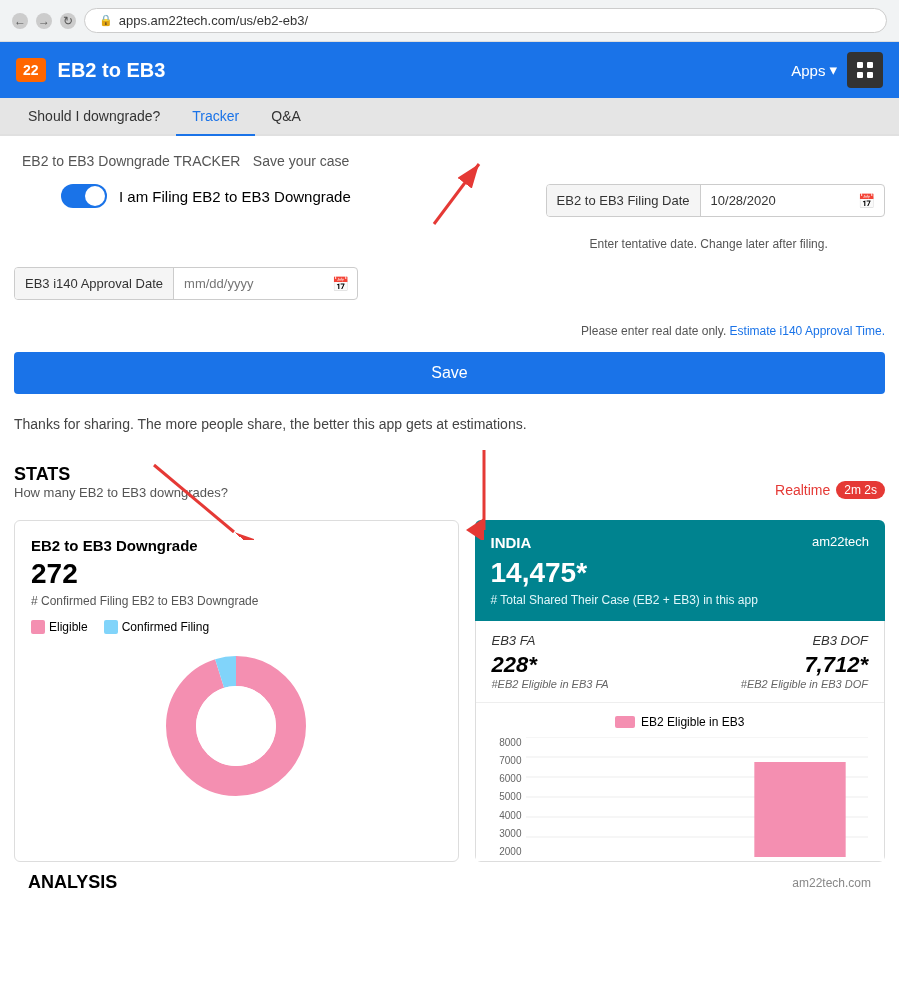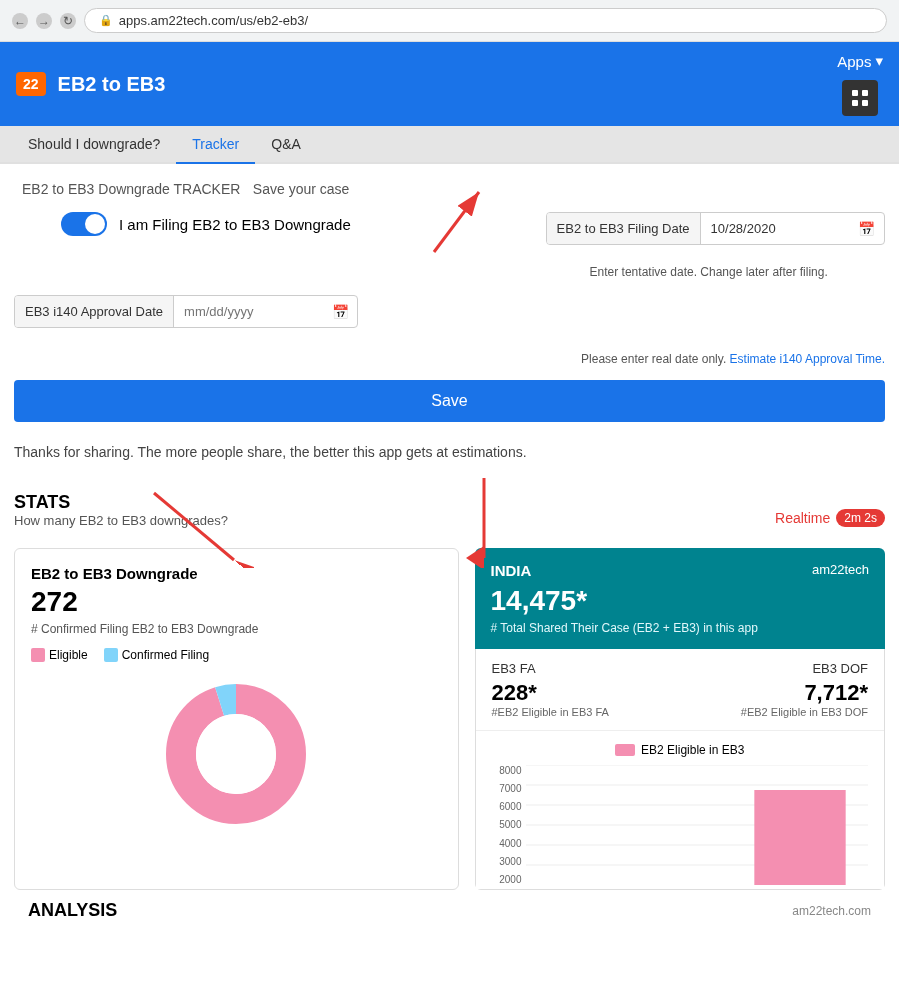--- a/index.html
+++ b/index.html
@@ -320,20 +320,21 @@
     }
     .stat-card-right-body {
       border: 1px solid #ddd;
       border-top: none;
     }
     .eb3-row {
       display: flex;
       justify-content: space-between;
       padding: 12px 16px;
       border-bottom: 1px solid #eee;
+      font-style: italic;
     }
     .eb3-col {}
     .eb3-col-label {
       font-size: 13px;
       color: #333;
       margin-bottom: 4px;
     }
     .eb3-col-number {
       font-size: 22px;
       font-weight: bold;
@@ -391,21 +392,21 @@
     <span class="lock">🔒</span>
     <span>apps.am22tech.com/us/eb2-eb3/</span>
   </div>
 </div>
 
 <div class="app-header">
   <div class="app-header-left">
     <div class="logo-box">22</div>
     <span class="app-title">EB2 to EB3</span>
   </div>
-  <div style="display:flex;align-items:center;gap:10px;flex-direction:column;">
+  <div style="display:flex;align-items:center;gap:10px;">
     <span class="apps-btn">
       <span>Apps</span>
       <span>▾</span>
     </span>
     <div class="apps-icon">
       <svg width="20" height="20" viewBox="0 0 20 20" fill="white">
         <rect x="2" y="2" width="6" height="6" rx="1"></rect>
         <rect x="12" y="2" width="6" height="6" rx="1"></rect>
         <rect x="2" y="12" width="6" height="6" rx="1"></rect>
         <rect x="12" y="12" width="6" height="6" rx="1"></rect>

